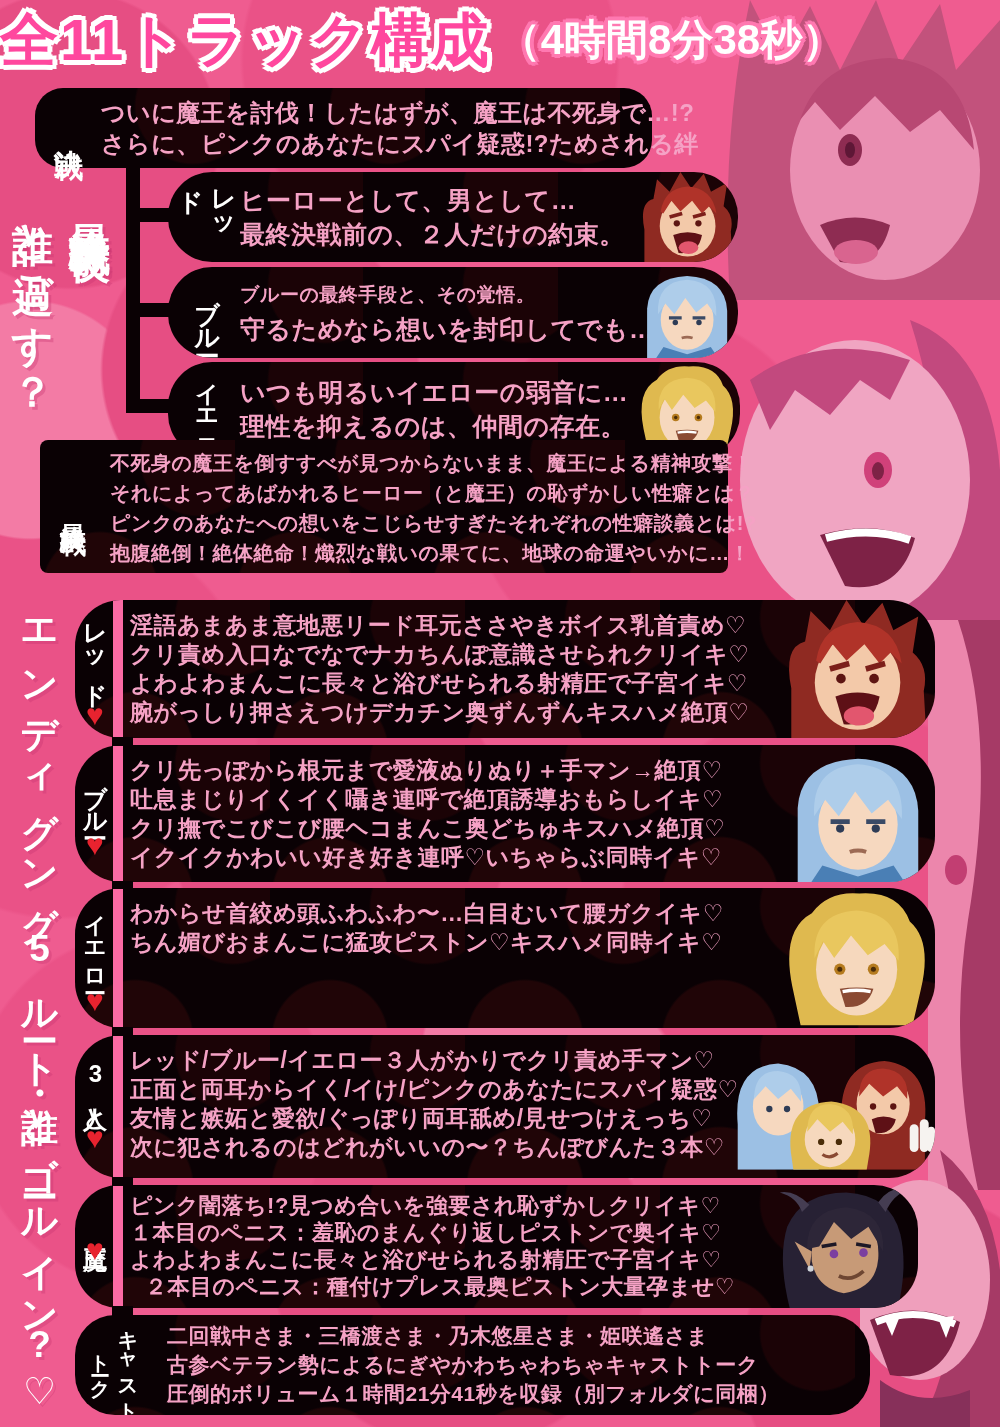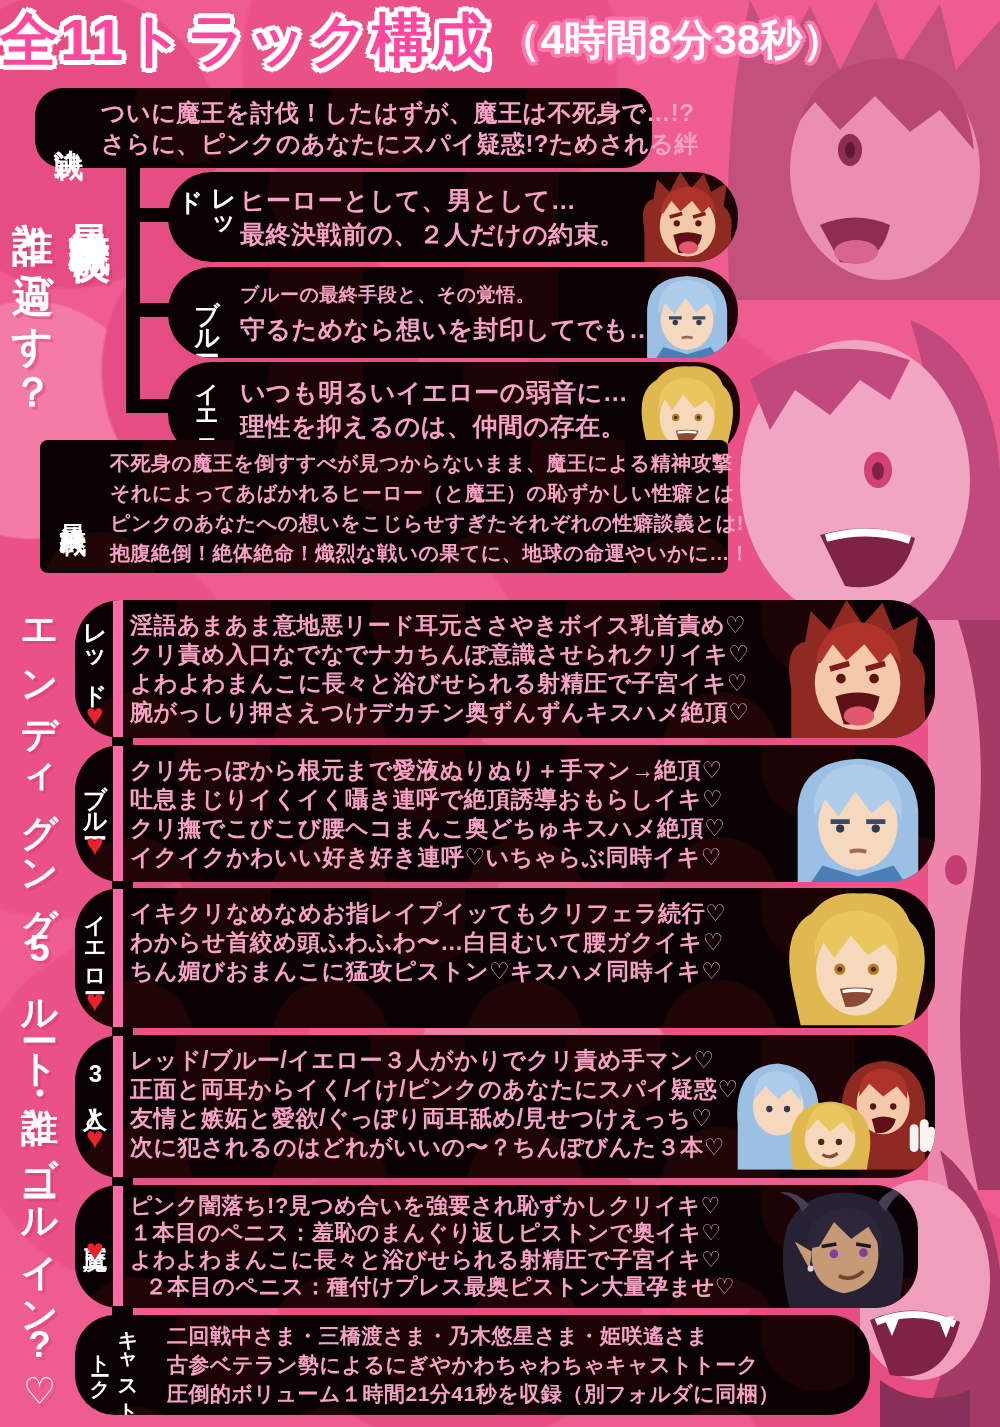--- a/index.html
+++ b/index.html
@@ -316,21 +316,20 @@
     </div>
 </div>
 
 <div class="box" style="left:75px;top:888px;width:860px;height:140px;border-radius:46px;overflow:hidden;">
   <div class="label-col" style="left:2px;width:36px;">
     <span class="vtext" style="font-size:22px;">イエロー</span>
     <span class="heart">♥</span>
   </div>
   <div class="stripe"></div>
   <div class="lines route-lines">
-    <p>イキクリなめなめお指レイプイッてもクリフェラ続行♡</p>
     <p>わからせ首絞め頭ふわふわ〜…白目むいて腰ガクイキ♡</p>
     <p>ちん媚びおまんこに猛攻ピストン♡キスハメ同時イキ♡</p>
   </div>
   <div class="portrait" style="width:160px;">
       <svg viewBox="0 0 110 100">
         <use href="#av-yellow"></use>
       </svg>
     </div>
 </div>
 

